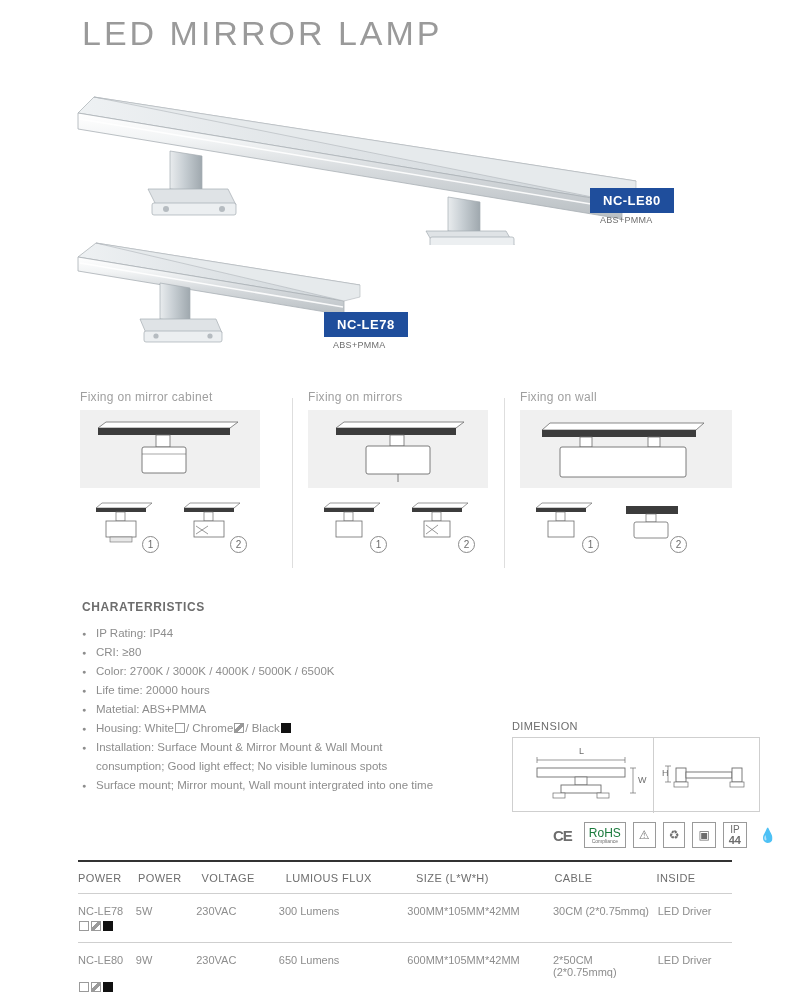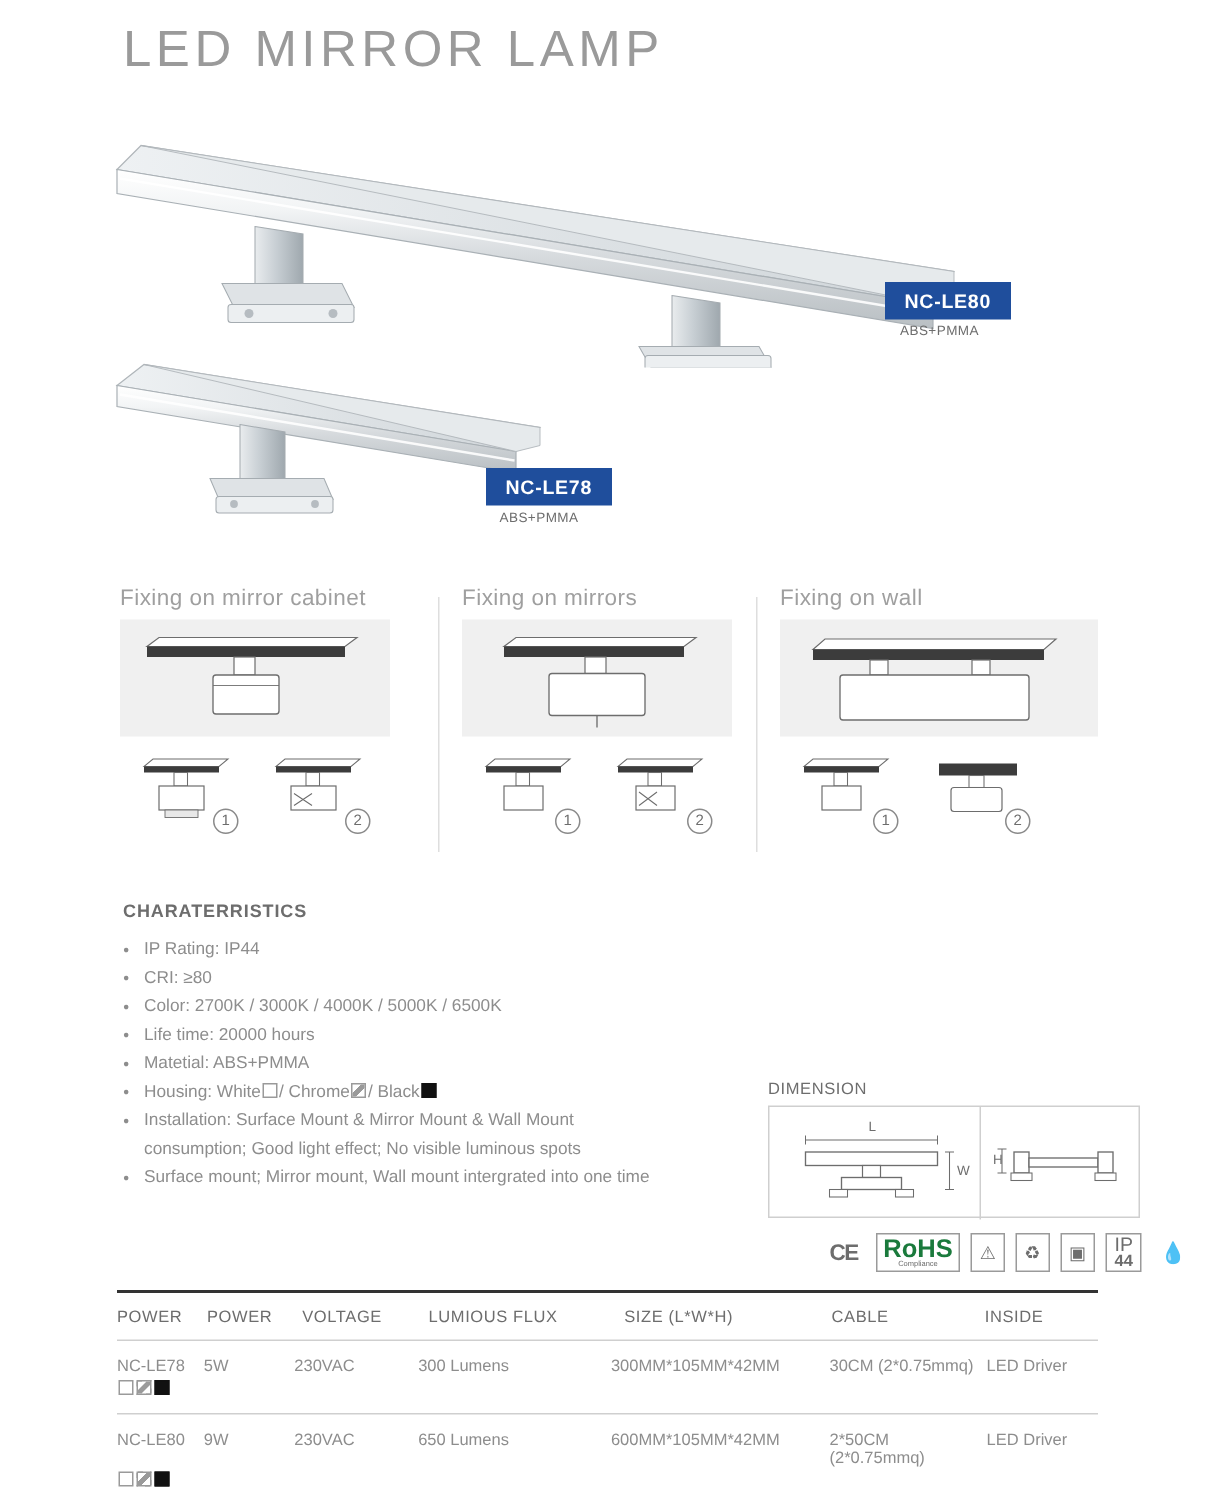--- a/index.html
+++ b/index.html
@@ -53,21 +53,21 @@
 
   
   .fixing-wrap { position: absolute; left: 80px; top: 390px; width: 650px; height: 185px; }
   .fixcol { position: absolute; top: 0; width: 205px; height: 185px; }
   .fixcol.c1 { left: 0; }
   .fixcol.c2 { left: 228px; }
   .fixcol.c3 { left: 440px; }
   .divider { position: absolute; top: 8px; width: 1px; height: 170px; background: #dedede; }
   .divider.d1 { left: 212px; }
   .divider.d2 { left: 424px; }
-  .fixtitle { font-size: 15px; color: #9f9f9f; margin-bottom: 6px; letter-spacing: 0.3px; }
+  .fixtitle { font-size: 12px; color: #9f9f9f; margin-bottom: 6px; letter-spacing: 0.3px; }
   .fixbox { width: 180px; height: 78px; background: #f0f0f0; position: relative; }
   .fixcol.c3 .fixbox { width: 212px; }
   .steps { position: relative; margin-top: 8px; height: 72px; }
   .stepimg { position: absolute; top: 0; width: 80px; height: 55px; }
   .stepimg.s1 { left: 4px; }
   .stepimg.s2 { left: 92px; }
   .stepnum {
     position: absolute;
     width: 17px; height: 17px;
     border: 1px solid #8a8a8a;
@@ -123,24 +123,24 @@
   .dimlabel { font-size: 11px; color: #6d6d6d; letter-spacing: 0.4px; margin-bottom: 5px; }
   .dimbox { width: 248px; height: 75px; border: 1px solid #cfcfcf; position: relative; background: #fff; }
   .dimbox .vline { position: absolute; left: 140px; top: 0; width: 1px; height: 75px; background: #cfcfcf; }
   .dimtxt { position: absolute; font-size: 9px; color: #6d6d6d; }
 
   
   .certs { position: absolute; left: 548px; top: 822px; display: flex; align-items: center; gap: 7px; }
   .cert { border: 1px solid #9a9a9a; height: 26px; display: flex; align-items: center; justify-content: center; padding: 0 5px; }
   .cert-ce { font-size: 15px; color: #6d6d6d; font-weight: bold; letter-spacing: -1px; border: none; }
   .cert-rohs { flex-direction: column; padding: 1px 4px; line-height: 1; }
-  .cert-rohs .r1 { font-size: 17px; font-weight: bold; color: #1a7a3c; }
+  .cert-rohs .r1 { font-size: 12px; font-weight: normal; color: #1a7a3c; }
   .cert-rohs .r2 { font-size: 5px; color: #6d6d6d; }
   .cert-ip { flex-direction: column; line-height: 1; padding: 1px 5px; }
-  .cert-ip .p1 { font-size: 13px; color: #6d6d6d; }
+  .cert-ip .p1 { font-size: 10px; color: #6d6d6d; }
   .cert-ip .p2 { font-size: 11px; font-weight: bold; color: #6d6d6d; }
   .cert-drop { font-size: 14px; color: #6d6d6d; border: none; }
 
   
   .spec { position: absolute; left: 78px; top: 860px; width: 654px; }
   .spec .rule-top { height: 2px; background: #333333; }
   .spec .rule { height: 1px; background: #cfcfcf; }
   .spec table { width: 100%; border-collapse: collapse; }
   .spec th {
     font-size: 11px;

